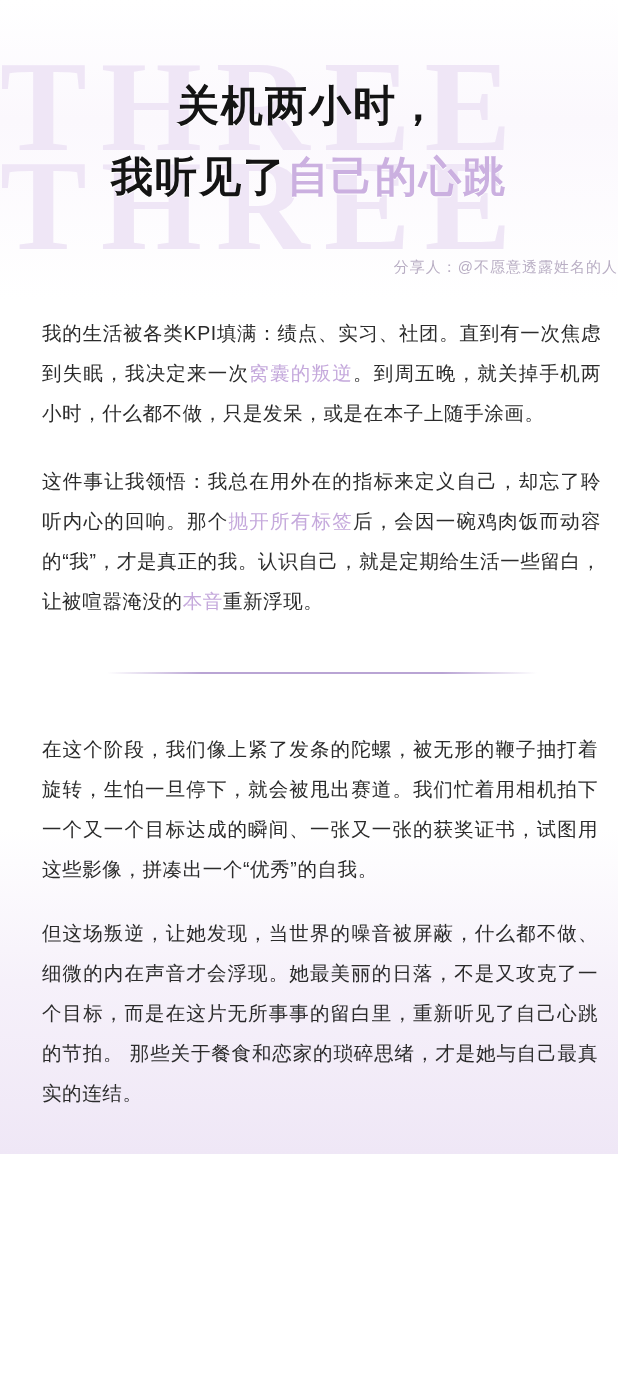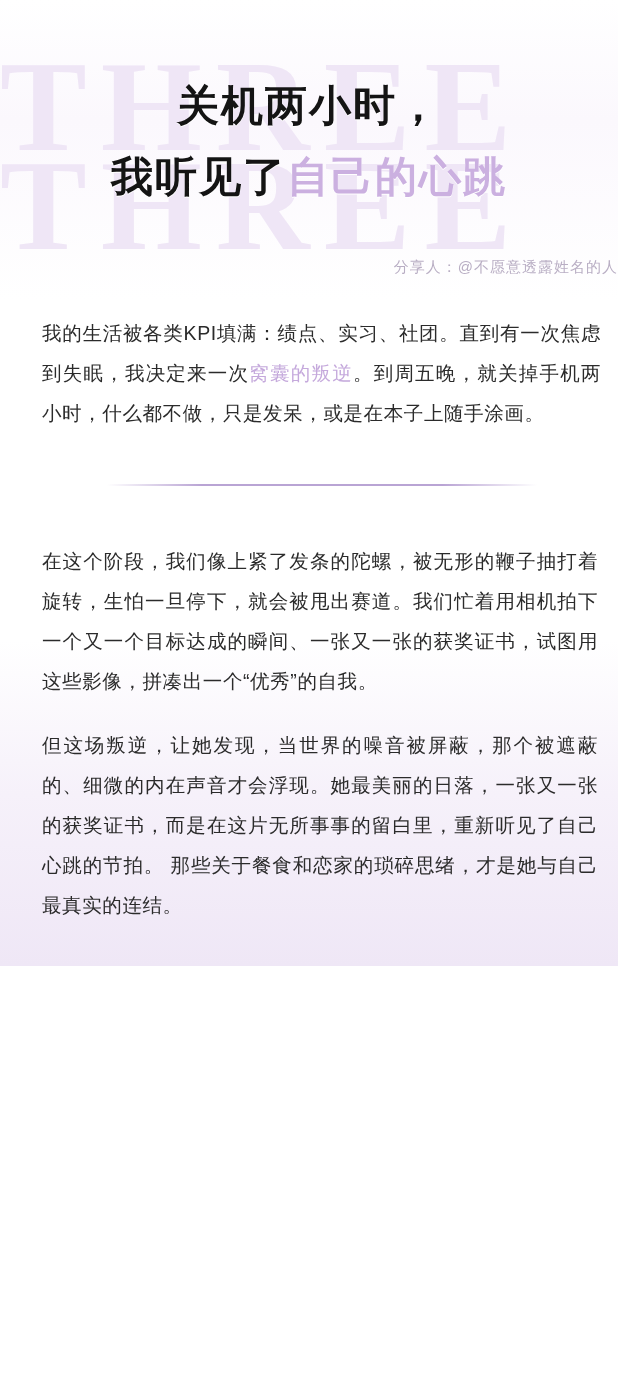--- a/index.html
+++ b/index.html
@@ -151,24 +151,25 @@
     </div>
 
     <div class="hero-author">分享人：@不愿意透露姓名的人</div>
   </div>
 
   <div class="content">
 
     <p class="para"><span>我的生活被各类KPI填满：绩点、实习、社团。直到有一次焦虑到失眠，我决定来一次</span><span class="accent">窝囊的叛逆</span><span>。到周五晚，就关掉手机两小时，什么都不做，只是发呆，或是在本子上随手涂画。</span></p>
 
 
+    <p class="para"><span>这件事让我领悟：我总在用外在的指标来定义自己，却忘了聆听内心的回响。那个</span><span class="accent">抛开所有标签</span><span>后，会因一碗鸡肉饭而动容的“我”，才是真正的我。认识自己，就是定期给生活一些留白，让被喧嚣淹没的</span><span class="accent">本音</span><span>重新浮现。</span></p>
 
     <div class="divider-wrap">
       <div class="divider"></div>
     </div>
   </div>
 
   <div class="footer-block">
     <p class="para">在这个阶段，我们像上紧了发条的陀螺，被无形的鞭子抽打着旋转，生怕一旦停下，就会被甩出赛道。我们忙着用相机拍下一个又一个目标达成的瞬间、一张又一张的获奖证书，试图用这些影像，拼凑出一个“优秀”的自我。</p>
-    <p class="para">但这场叛逆，让她发现，当世界的噪音被屏蔽，那个被遮蔽的、细微的内在声音才会浮现。她最美丽的日落，一张又一张的获奖证书，而是在这片无所事事的留白里，重新听见了自己心跳的节拍。 那些关于餐食和恋家的琐碎思绪，才是她与自己最真实的连结。</p>
+    <p class="para">但这场叛逆，让她发现，当世界的噪音被屏蔽，什么都不做、细微的内在声音才会浮现。她最美丽的日落，不是又攻克了一个目标，而是在这片无所事事的留白里，重新听见了自己心跳的节拍。 那些关于餐食和恋家的琐碎思绪，才是她与自己最真实的连结。</p>
   </div>
 
 </div>
 
 </body></html>

